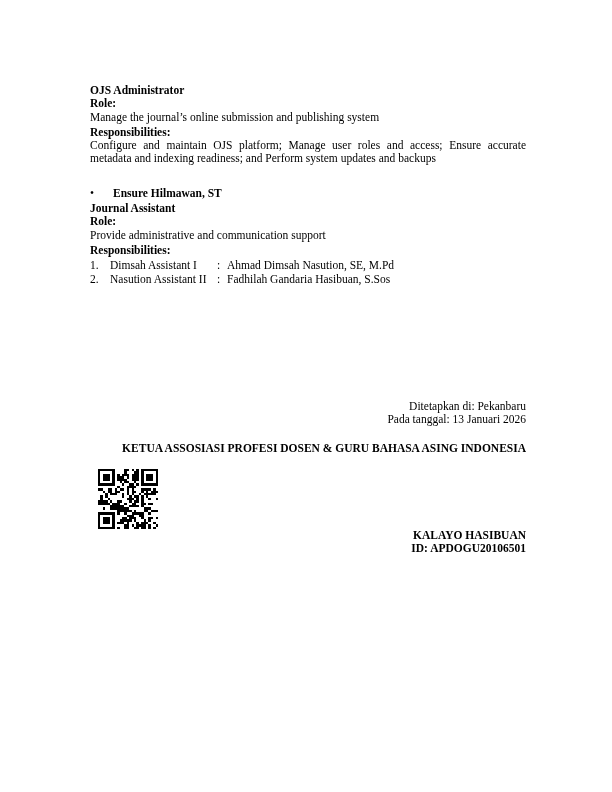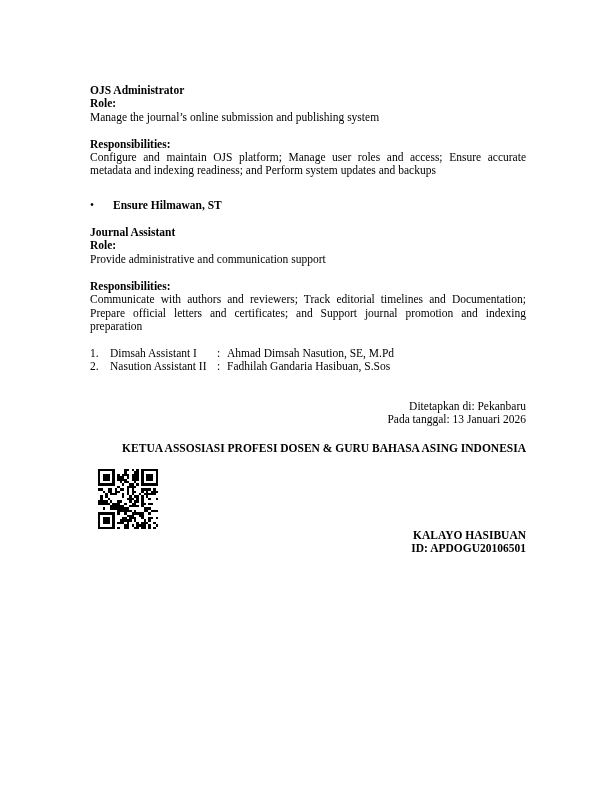--- a/index.html
+++ b/index.html
@@ -13,21 +13,21 @@
     line-height:13.3px;
     color:#000000;
     overflow:hidden;
   }
   .main {
     position:absolute;
     top:84px; left:90px; width:436px;
   }
   .b { font-weight:bold; }
   .just { text-align:justify; }
-  .gap1 { margin-top:14px; }
+  .gap1 { margin-top:2px; }
   .gap-bullet { margin-top:21px; }
   .bullet-row { display:flex; }
   .bullet-glyph { width:23px; flex:0 0 23px; }
   .assign-row { display:grid; grid-template-columns:20px 107px 10px auto; }
   .closing {
     position:absolute;
     top:400px; left:70px; width:456px;text-align:right;
   }
   .sig-title { margin-top:15px; }
   .qr-box { margin-top:14px; margin-left:28px; width:60px; height:60px; }
@@ -61,21 +61,20 @@
         <span class="bullet-glyph">•</span>
         <span class="b">Ensure Hilmawan, ST</span>
       </div>
     </div>
 
     <div class="gap1">
       <div class="b">Journal Assistant</div>
       <div class="b">Role:</div>
       <div>Provide administrative and communication support</div>
       <div class="b gap1">Responsibilities:</div>
-      <div class="just">Communicate with authors and reviewers; Track editorial timelines and Documentation; Prepare official letters and certificates; and Support journal promotion and indexing preparation</div>
 
       <div class="gap1">
         <div class="assign-row">
           <span>1.</span>
           <span>Dimsah Assistant I</span>
           <span>:</span>
           <span>Ahmad Dimsah Nasution, SE, M.Pd</span>
         </div>
         <div class="assign-row">
           <span>2.</span>

